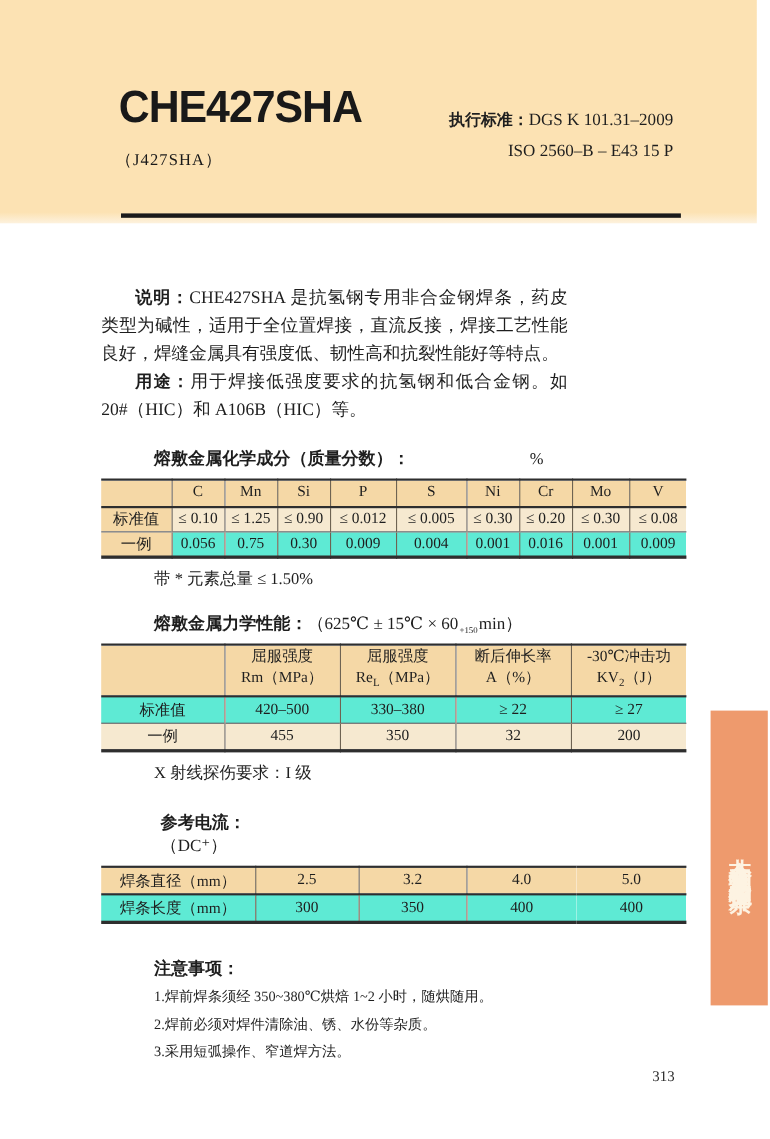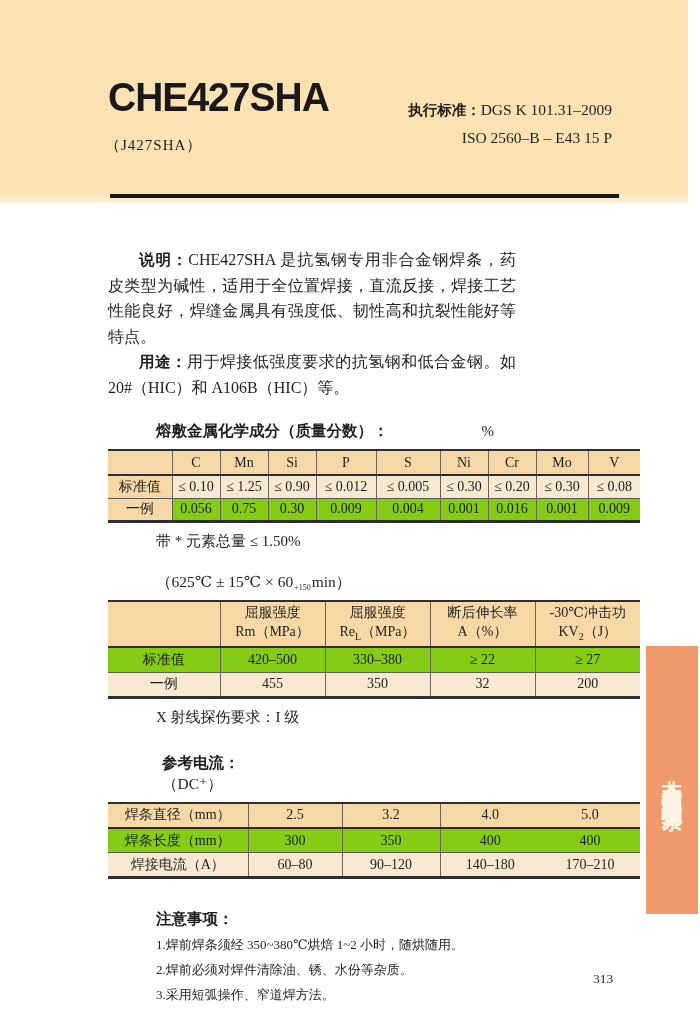--- a/index.html
+++ b/index.html
@@ -21,21 +21,21 @@
   .product-subtitle {
     position:absolute; left:105px; top:136px;
     font-size:15px; color:#191919; letter-spacing:1px;
   }
   .standards { position:absolute; top:96px; right:76px; text-align:right; line-height:27px; }
   .std-line { font-size:15.5px; white-space:nowrap; }
   .std-label { font-family:"Liberation Sans","DejaVu Sans",sans-serif; font-weight:bold; font-size:14.5px; }
   .header-rule { position:absolute; left:110px; bottom:5px; width:509px; height:4px; background:#1a1a1a; }
 
   
-  .main { position:absolute; top:203px; left:0; width:592px;padding-left:16px; }
+  .main { position:absolute; top:214px; left:0; width:592px; }
   .content { padding:44px 76px 0 92px; }
   .body-p { font-size:16px; line-height:25.5px; text-align:justify; text-indent:31px; }
   .body-p b, .sec-bold {
     font-family:"Liberation Sans","DejaVu Sans",sans-serif; font-weight:bold; font-size:15.5px;
   }
   .sec-head { margin:21px 0 7px 48px; font-size:15.5px; display:flex; align-items:baseline; }
   .sec-head .unit { margin-left:auto; margin-right:22px; font-size:15px; }
   .cond { font-size:15.5px; }
   .supsub { display:inline-flex; flex-direction:row; vertical-align:-3px; font-size:8px; line-height:8px; margin:0 1px; }
   .footnote { margin:9px 0 0 48px; font-size:15px; }
@@ -44,21 +44,21 @@
 
   
   table { border-collapse:collapse; table-layout:fixed; width:532px;
           border-top:2px solid #2e2e2e; border-bottom:3px solid #2e2e2e; }
   td,th { text-align:center; vertical-align:middle; font-size:14px; font-weight:normal;
           border-left:1px solid #6e6352; padding:1px 2px; overflow:hidden; }
   td:first-child, th:first-child { border-left:none; }
   tr.hrow { border-bottom:2px solid #2e2e2e; }
   tr.mid  { border-bottom:1px solid #5c5c5c; }
   .bg-tan   { background:#f5d8a6; }
-  .bg-light { background:#84cc16; }
+  .bg-light { background:#5eead4; }
   .bg-dark  { background:#f6e9d0; }
   .t1 tr { height:23px; } .t1 tr.hrow { height:25px; }
   .t1 td.rowlabel { background:#f5d8a6; }
   .t2 tr.hrow { height:44px; } .t2 tr { height:25px; }
   .t2 .h2line { line-height:19px; }
   .t3 tr { height:25px; }
   .t3 td.nodiv { border-left:none; }
   sub { font-size:10px; }
 
   
@@ -144,20 +144,21 @@
         <td class="bg-light">0.001</td>
         <td class="bg-light">0.016</td>
         <td class="bg-light">0.001</td>
         <td class="bg-light">0.009</td>
       </tr>
     </tbody>
       </table>
     <div class="footnote">带 * 元素总量 ≤ 1.50%</div>
 
     <div class="sec-head">
+      <span class="sec-bold">熔敷金属力学性能：</span>
       <span class="cond"><span>（625℃ ± 15℃ × 60</span><span class="supsub">
             <span>+15</span>
             <span>0</span>
           </span><span>min）</span></span>
     </div>
 
     <table class="t2">
       <colgroup>
         <col style="width:112px">
           <col style="width:105px">
@@ -224,27 +225,20 @@
         <td class="bg-tan">4.0</td>
         <td class="bg-tan nodiv">5.0</td>
       </tr>
       <tr class="mid">
         <td class="bg-light">焊条长度（mm）</td>
         <td class="bg-light">300</td>
         <td class="bg-light">350</td>
         <td class="bg-light">400</td>
         <td class="bg-light nodiv">400</td>
       </tr>
-      <tr>
-        <td class="bg-dark">焊接电流（A）</td>
-        <td class="bg-dark">60–80</td>
-        <td class="bg-dark">90–120</td>
-        <td class="bg-dark">140–180</td>
-        <td class="bg-dark nodiv">170–210</td>
-      </tr>
     </tbody>
       </table>
 
     <div class="sec-head notes-head">
       <span class="sec-bold">注意事项：</span>
     </div>
     <div class="note-line">1.焊前焊条须经 350~380℃烘焙 1~2 小时，随烘随用。</div>
     <div class="note-line">2.焊前必须对焊件清除油、锈、水份等杂质。</div>
     <div class="note-line">3.采用短弧操作、窄道焊方法。</div>
   </div>

